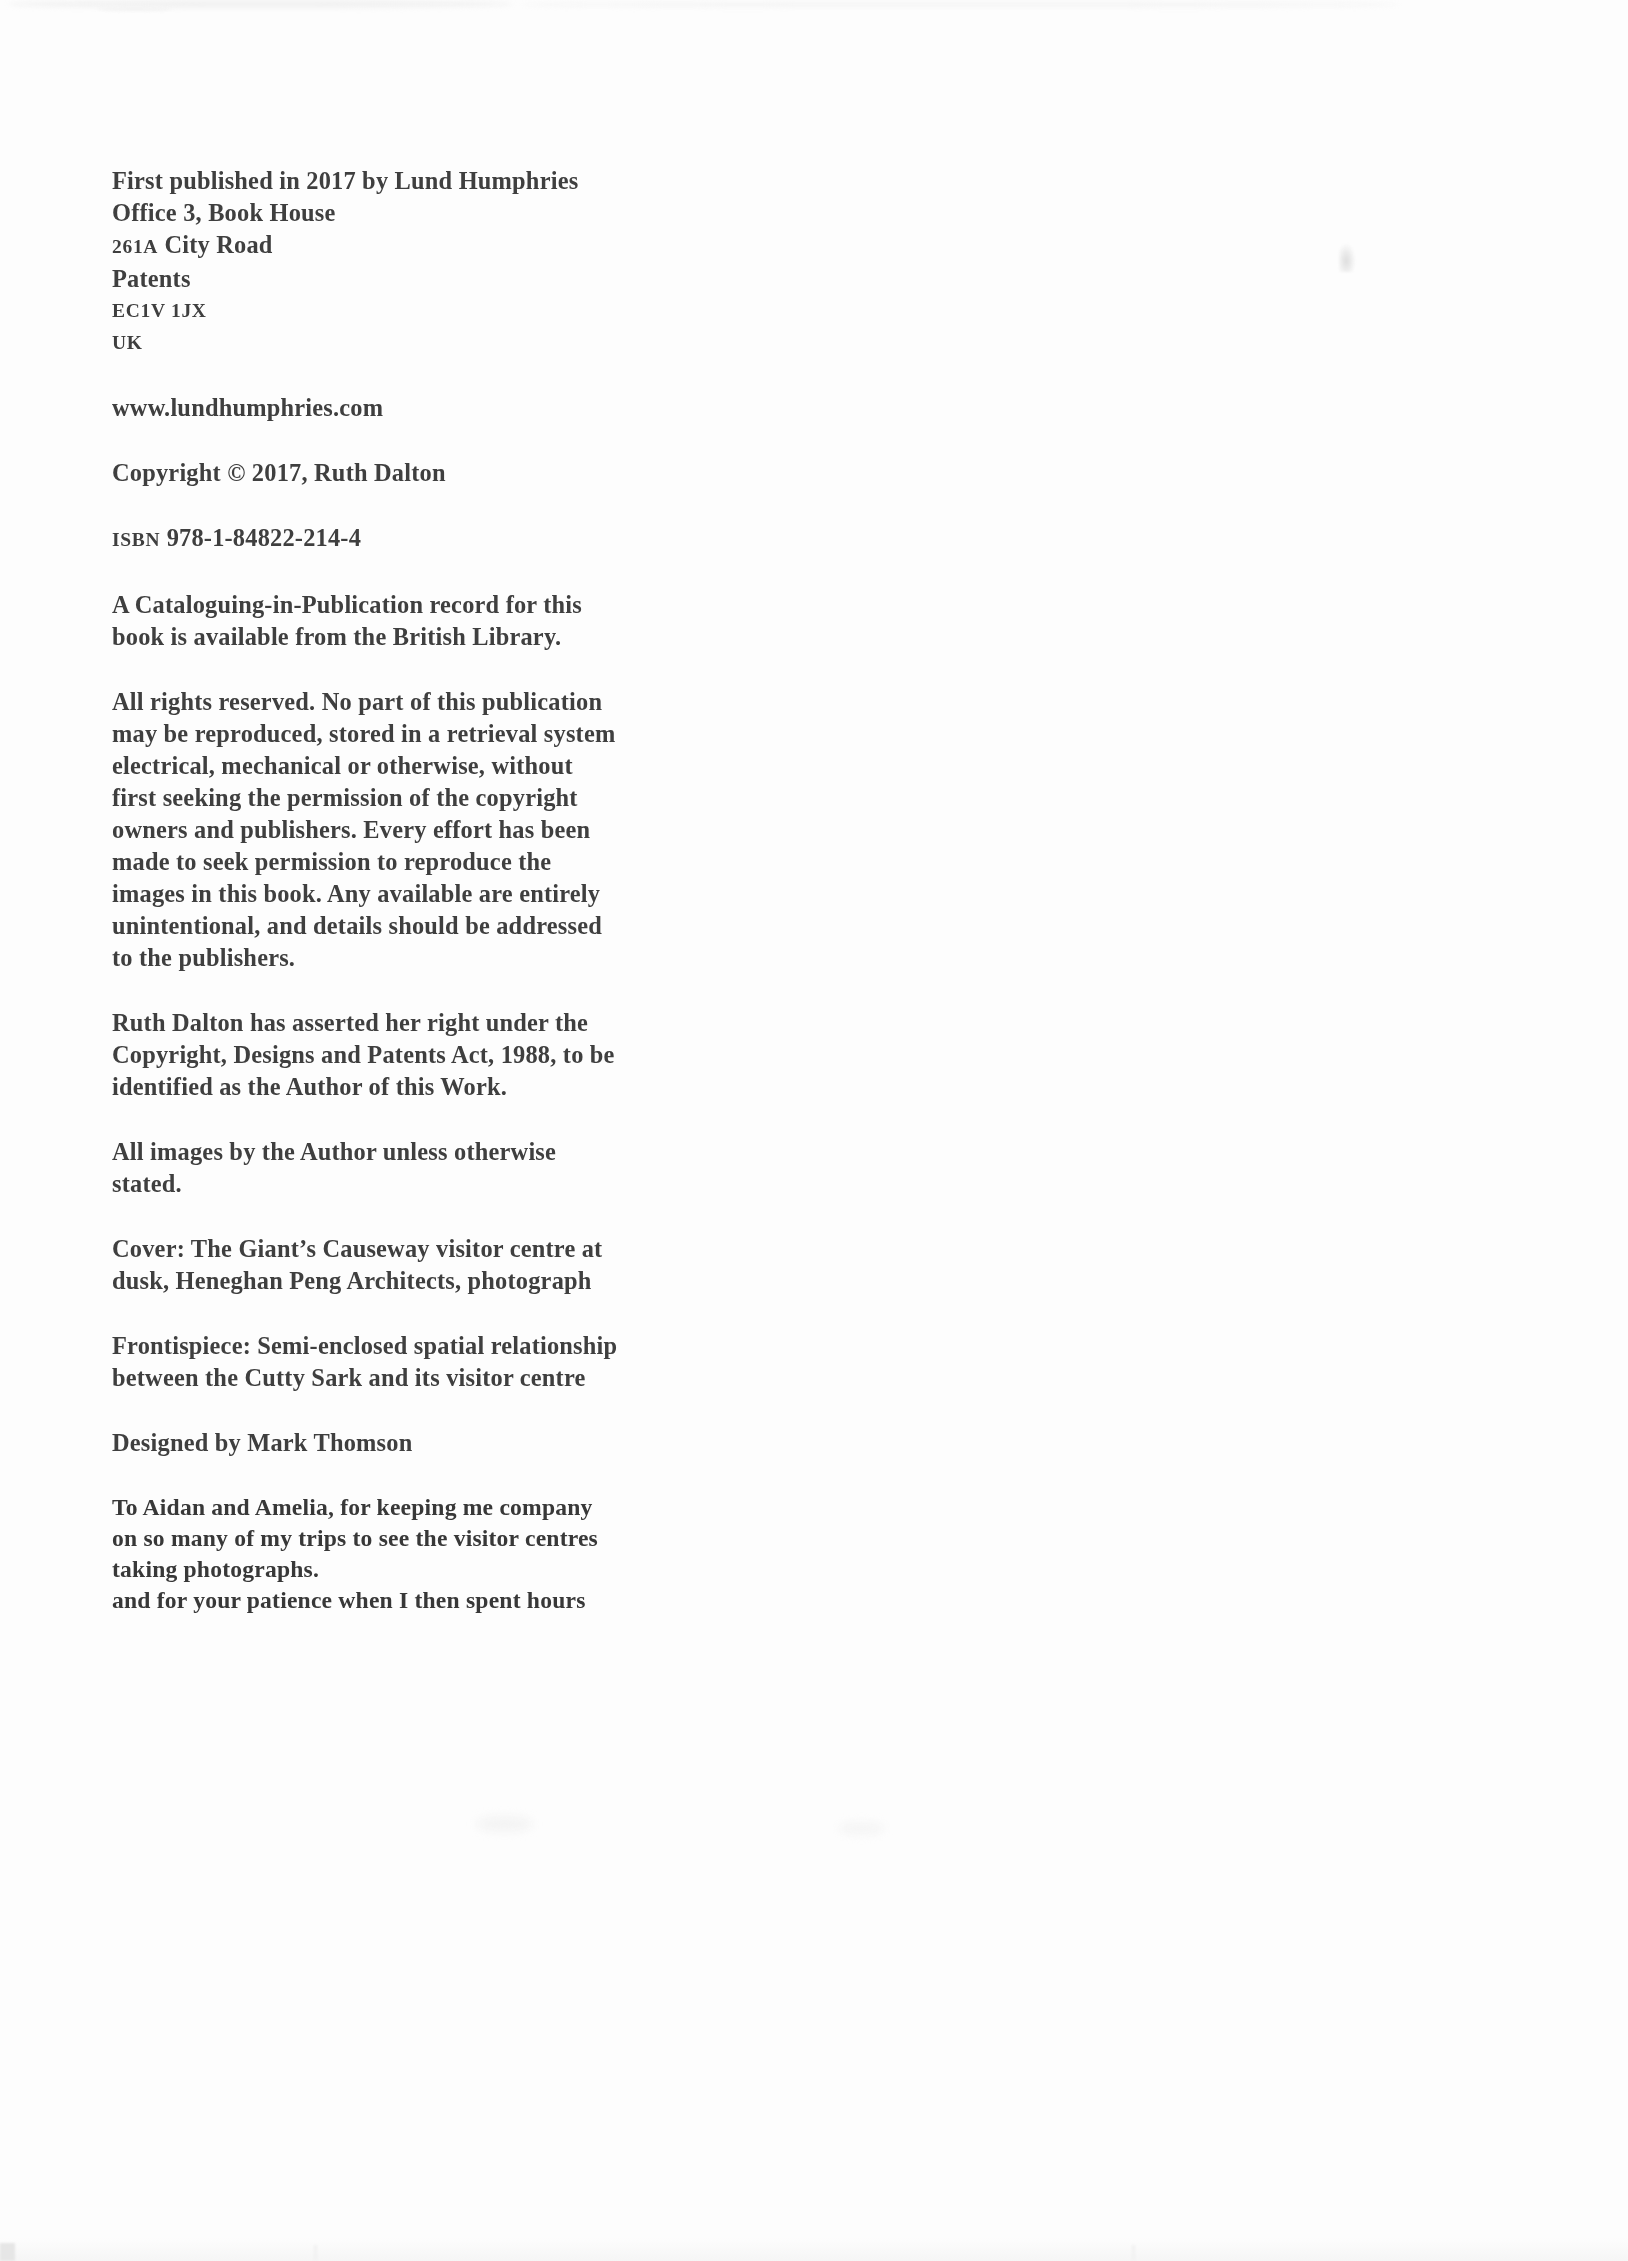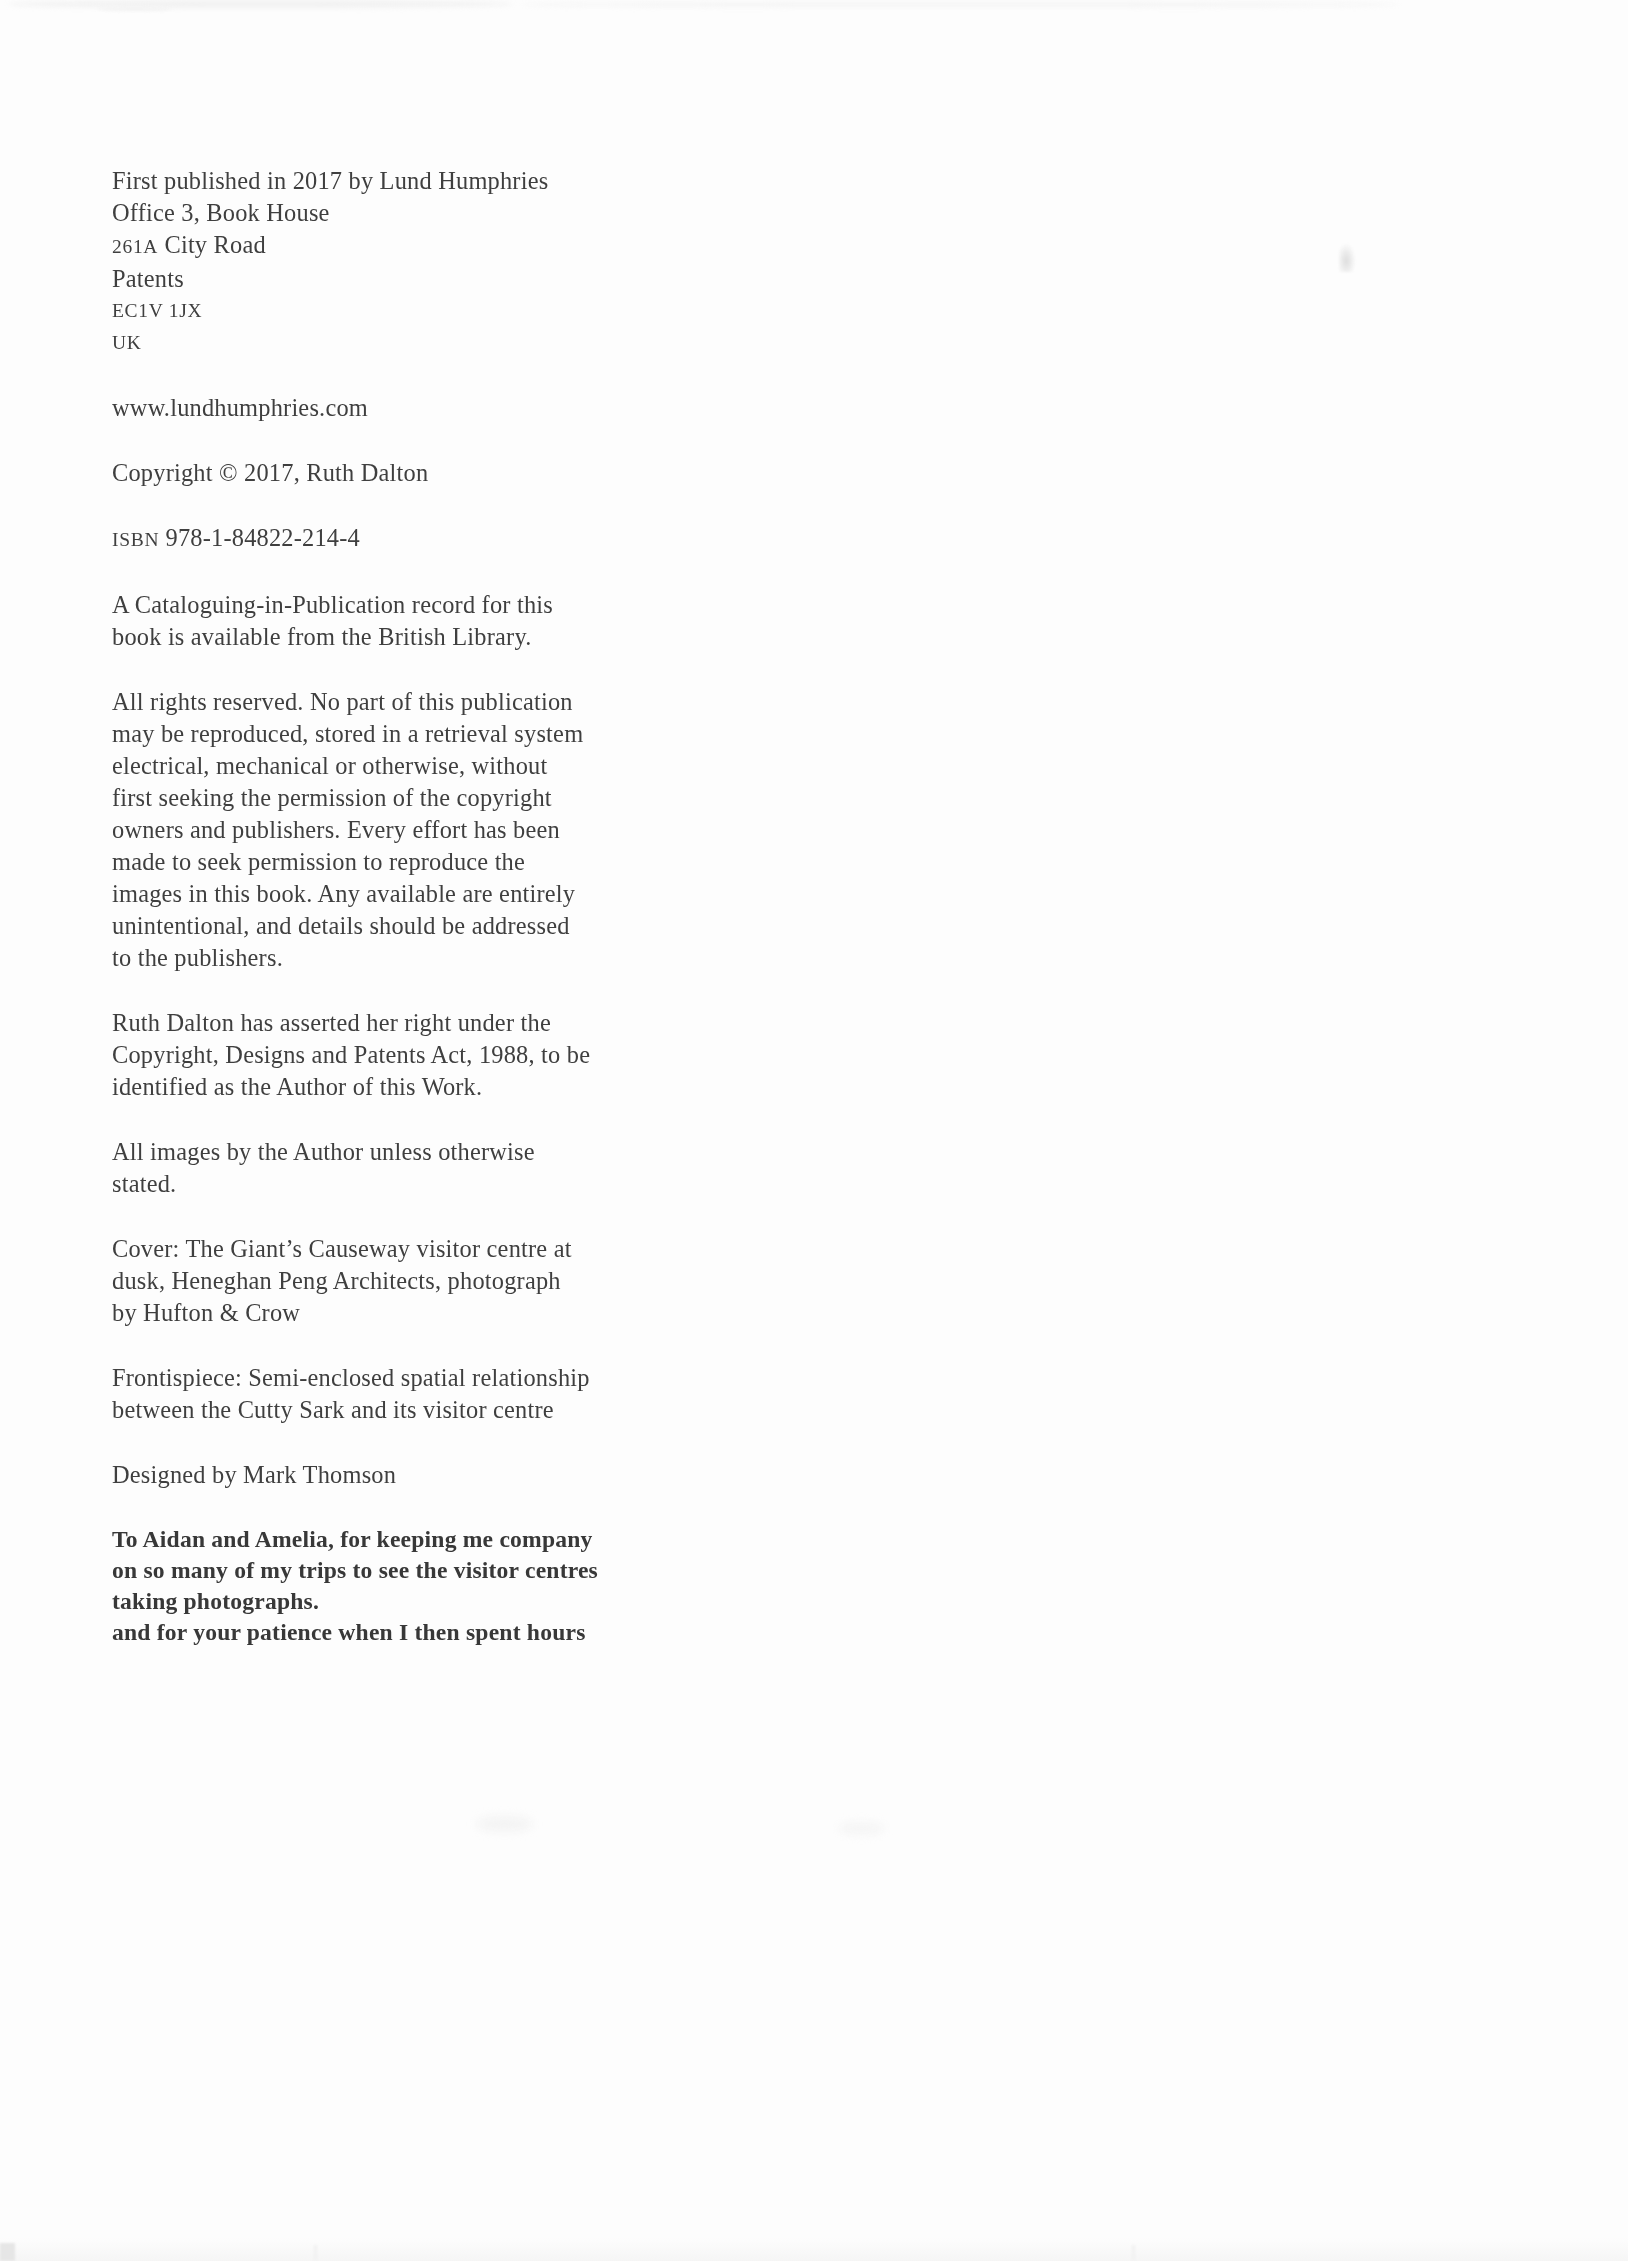--- a/index.html
+++ b/index.html
@@ -22,21 +22,21 @@
     top: 165px;
     width: 684px;
   }
   p.block {
     font-size: 24.4px;
     line-height: 32px;
     color: var(--text);
     margin: 0 0 33px 0;
     letter-spacing: 0.2px;
   }
-  .line { display: block; white-space: nowrap; }
+  .line { display: block; white-space: nowrap; font-weight: bold; }
   .sc {
     font-size: 19.5px;
     letter-spacing: 0.7px;
   }
   p.dedication {
     font-weight: bold;
     font-size: 23.6px;
     line-height: 31px;
     color: var(--dedication_text);
     margin-top: 32px;
@@ -145,21 +145,20 @@
     </p>
 
     <p class="block">
       <span class="line">All images by the Author unless otherwise</span>
       <span class="line">stated.</span>
     </p>
 
     <p class="block">
       <span class="line">Cover: The Giant’s Causeway visitor centre at</span>
       <span class="line">dusk, Heneghan Peng Architects, photograph</span>
-      <span class="line">by Hufton &amp; Crow</span>
     </p>
 
     <p class="block">
       <span class="line">Frontispiece: Semi-enclosed spatial relationship</span>
       <span class="line">between the Cutty Sark and its visitor centre</span>
     </p>
 
     <p class="block">
       <span class="line">Designed by Mark Thomson</span>
     </p>

